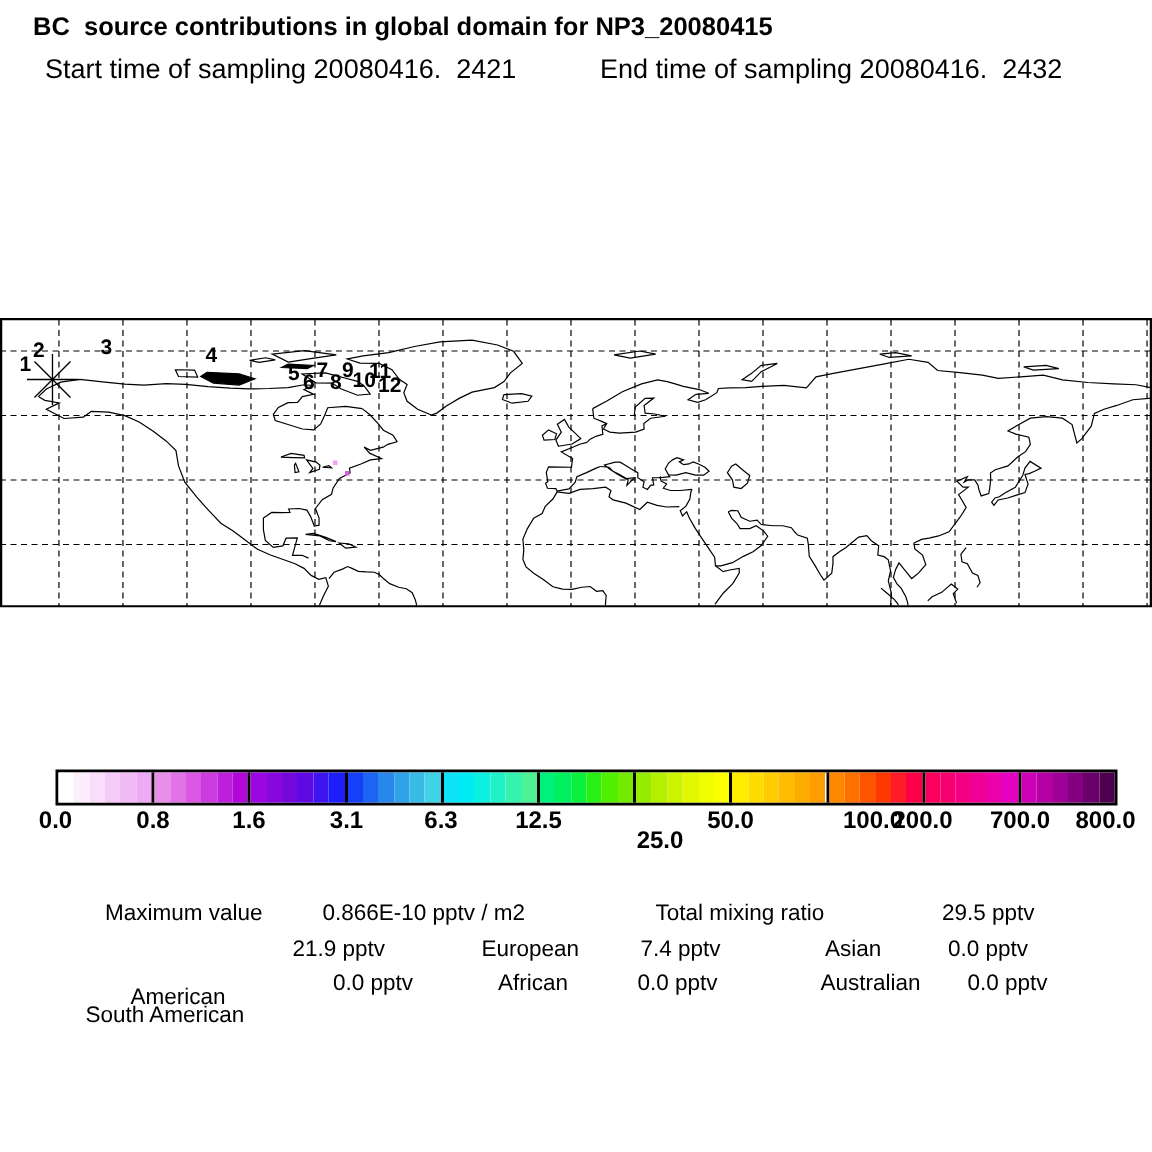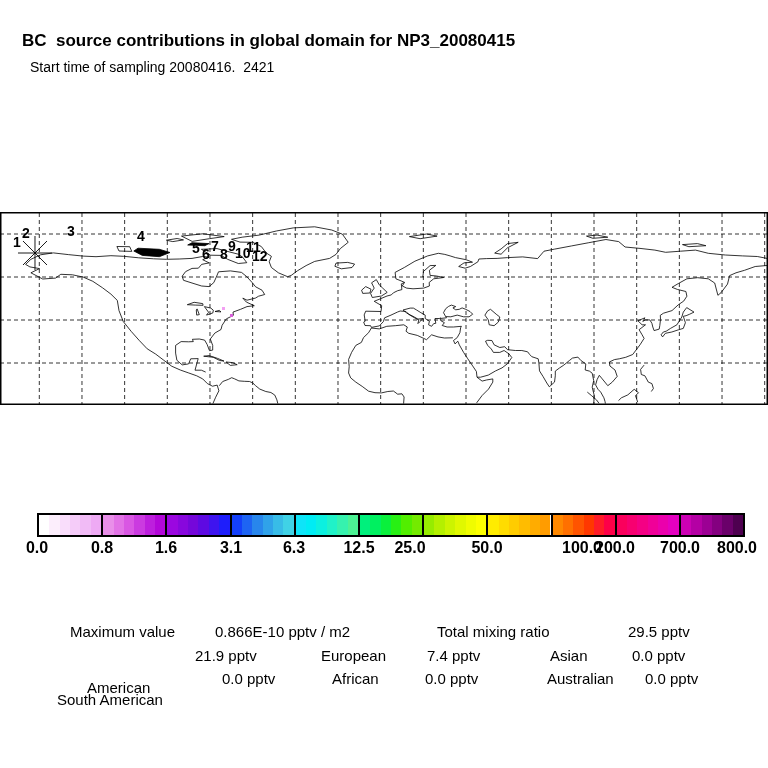--- a/index.html
+++ b/index.html
@@ -1,37 +1,38 @@
 <!DOCTYPE html>
 <html><head>
 <meta charset="utf-8">
 <style>
   html,body{margin:0;padding:0;background:#fff;}
   .page{position:relative;width:768px;height:768px;background:#fff;overflow:hidden;
         font-family:"Liberation Sans",sans-serif;color:#000;}
-  .abs{position:absolute;white-space:pre;margin-top:23px;}
+  .abs{position:absolute;white-space:pre;}
   .title{font-size:17px;font-weight:bold;}
-  .sub{font-size:14px;}
+  .sub{font-size:18px;}
   .mapbox{position:absolute;left:0;top:212px;width:768px;height:193px;}
   .bar{position:absolute;left:37px;top:513px;width:704px;height:20px;display:flex;
        border:2px solid #000;}
   .bar .seg{flex:1;display:flex;border-left:2px solid #000;}
   .bar .seg:first-child{border-left:none;}
   .bar .cell{flex:1;}
   .tick{position:absolute;top:539px;font-size:16px;font-weight:bold;transform:translateX(-50%);white-space:pre;}
   .units{position:absolute;left:0;top:565px;width:768px;text-align:center;font-size:15px;font-weight:bold;}
   .stat{font-size:15px;}
 </style>
 </head>
 <body>
 
 <div class="page">
 
   <span class="abs title" style="left:22px;top:8px">BC  source contributions in global domain for NP3_20080415</span>
   <span class="abs sub" style="left:30px;top:36px">Start time of sampling 20080416.  2421</span>
+  <span class="abs sub" style="left:400px;top:36px">End time of sampling 20080416.  2432</span>
 
   <div class="mapbox">
     <svg id="map-svg" width="768" height="193" viewBox="0 0 768 193">
         <line x1="39.3" y1="1" x2="39.3" y2="192" stroke="#000" stroke-width="0.8" stroke-dasharray="4 3"></line>
         <line x1="81.97" y1="1" x2="81.97" y2="192" stroke="#000" stroke-width="0.8" stroke-dasharray="4 3"></line>
         <line x1="124.64" y1="1" x2="124.64" y2="192" stroke="#000" stroke-width="0.8" stroke-dasharray="4 3"></line>
         <line x1="167.31" y1="1" x2="167.31" y2="192" stroke="#000" stroke-width="0.8" stroke-dasharray="4 3"></line>
         <line x1="209.98000000000002" y1="1" x2="209.98000000000002" y2="192" stroke="#000" stroke-width="0.8" stroke-dasharray="4 3"></line>
         <line x1="252.65000000000003" y1="1" x2="252.65000000000003" y2="192" stroke="#000" stroke-width="0.8" stroke-dasharray="4 3"></line>
         <line x1="295.32" y1="1" x2="295.32" y2="192" stroke="#000" stroke-width="0.8" stroke-dasharray="4 3"></line>
@@ -204,21 +205,21 @@
         <div class="cell" style="background: rgb(78, 0, 80);"></div>
       </div>
     </div>
   <div id="tickrow">
       <span class="tick" style="left: 37px;">0.0</span>
       <span class="tick" style="left: 102px;">0.8</span>
       <span class="tick" style="left: 166px;">1.6</span>
       <span class="tick" style="left: 231px;">3.1</span>
       <span class="tick" style="left: 294px; text-align: center;">6.3</span>
       <span class="tick" style="left: 359px;">12.5</span>
-      <span class="tick" style="left: 410px;">25.0</span>
+      <span class="tick" style="left: 440px; margin-top: 13px;">25.0</span>
       <span class="tick" style="left: 487px;">50.0</span>
       <span class="tick" style="left: 550px; margin-left: 32px;">100.0</span>
       <span class="tick" style="left: 615px;">200.0</span>
       <span class="tick" style="left: 680px;">700.0</span>
       <span class="tick" style="left: 737px;">800.0</span>
     </div>
 
   <span class="abs stat" style="left:70px;top:600px">Maximum value</span>
   <span class="abs stat" style="left:215px;top:600px">0.866E-10 pptv / m2</span>
   <span class="abs stat" style="left:437px;top:600px">Total mixing ratio</span>

